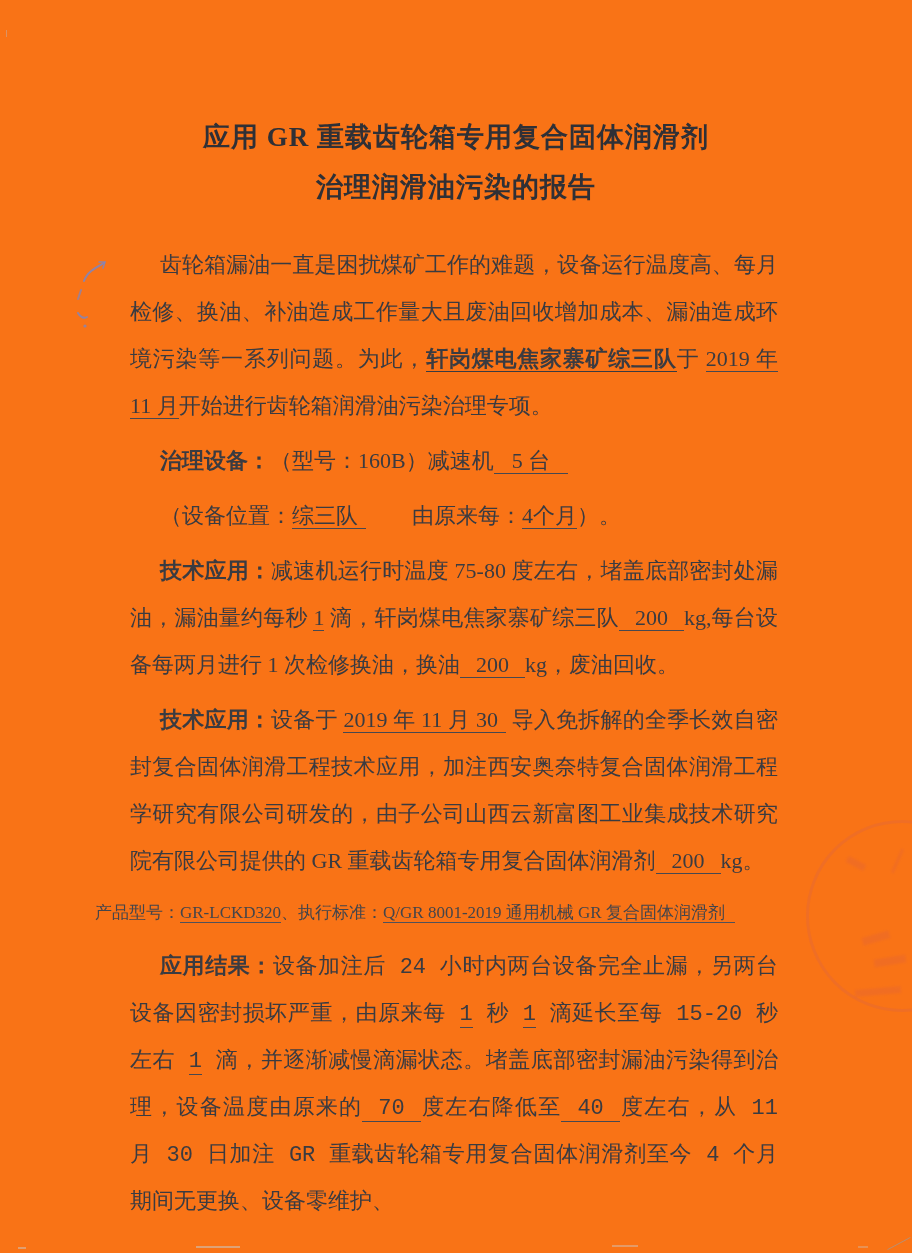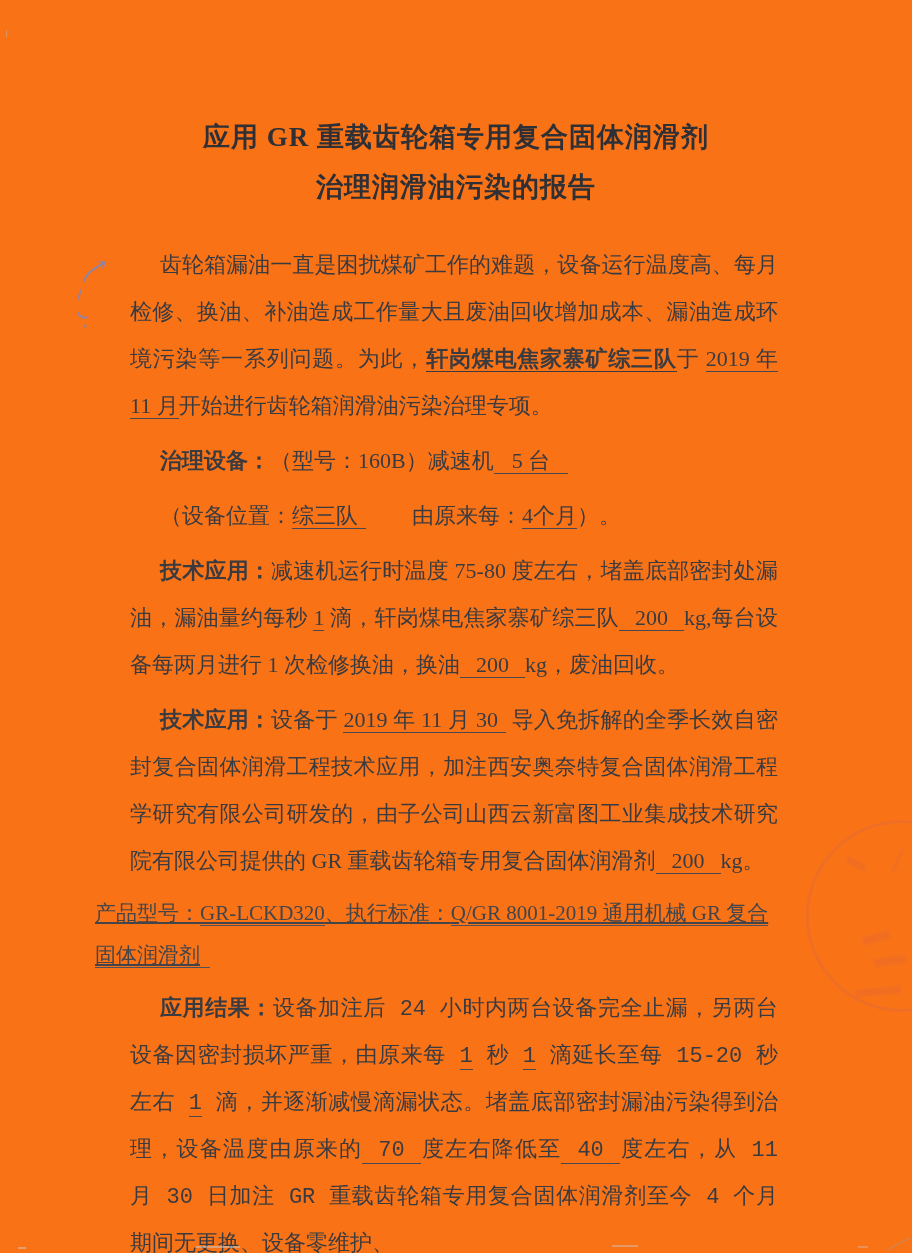--- a/index.html
+++ b/index.html
@@ -16,22 +16,22 @@
     color:#2f3036; margin:0;
   }
   
   .content { position:absolute; top:233px; left:122px; width:664px; }
   .para {
     margin:8px; font-size:22px; line-height:47px; text-align:justify;
     text-indent:30px; color:#3a3b41;
   }
   .p-result { margin-top:10px;font-family:Liberation Mono, monospace; }
   .p-product {
-    font-size:21px; line-height:42px; margin:4px 0 0 -27px;
-    text-indent:0; text-align:left; color:#44454b;text-decoration:underline;
+    font-size:17px; line-height:42px; margin:4px 0 0 -27px;
+    text-indent:0; text-align:left; color:#44454b;
   }
   .b  { font-weight:bold; }
   .u  { border-bottom:1.6px solid #474850; }
   .bu { font-weight:bold; border-bottom:1.8px solid #3a3b41; }
   .blank { border-bottom:1.6px solid #474850; padding:0 16px; }
   .blank-wide { border-bottom:1.6px solid #474850; padding:0 18px; }
   .u-pad { border-bottom:1.6px solid #474850; padding-right:8px; }
   .u-thin { border-bottom:1.2px solid #50515a; }
   .u-thin-pad { border-bottom:1.2px solid #50515a; padding-right:10px; }
   .gap { display:inline-block; width:46px; }

